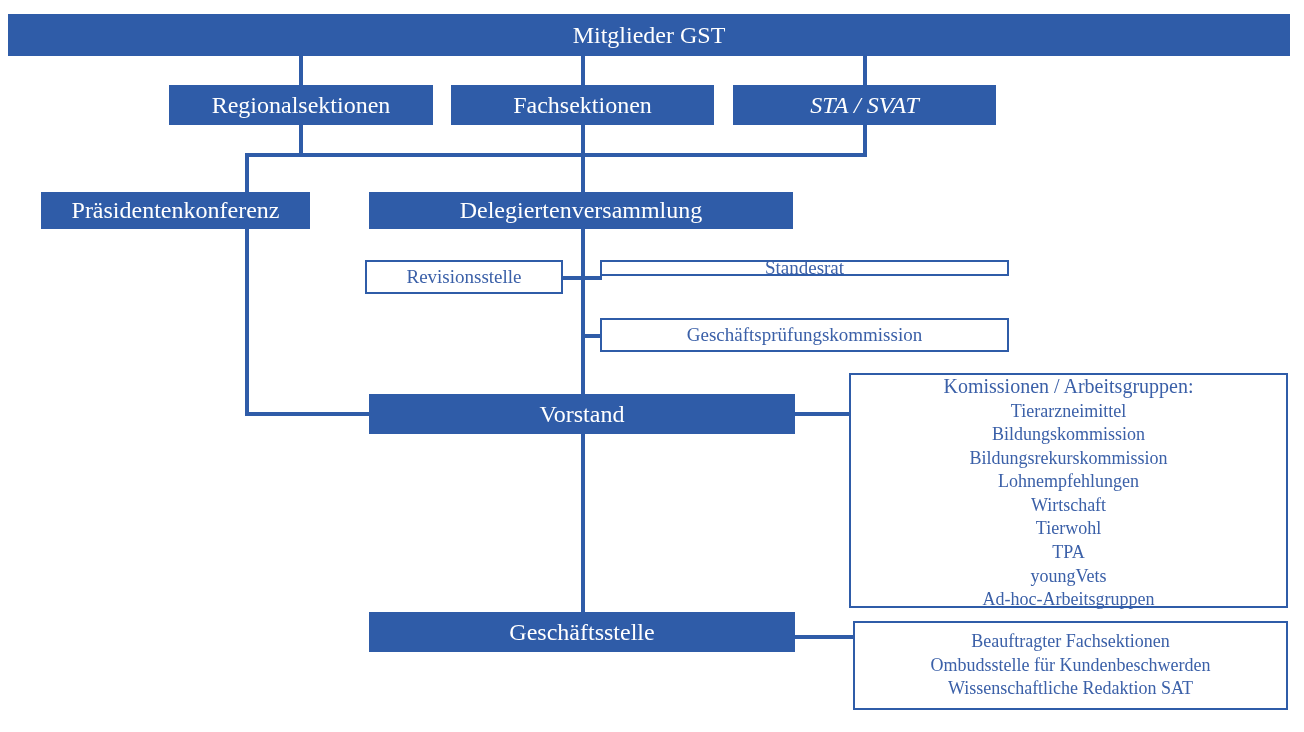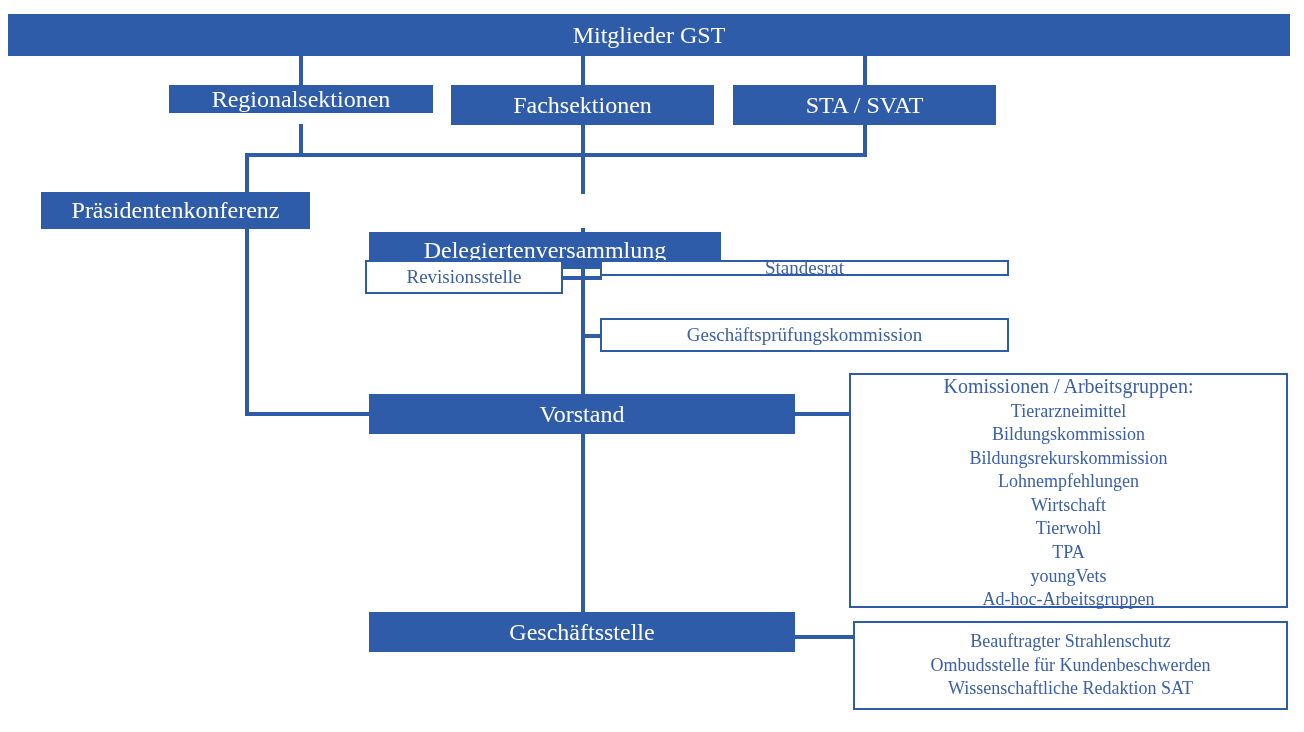--- a/index.html
+++ b/index.html
@@ -102,29 +102,29 @@
   <div class="conn h" style="left:581px; top:334px; width:21px;"></div>
 
   <div class="conn v" style="left:581px; top:432px; height:180px;"></div>
 
   <div class="conn h" style="left:793px; top:412px; width:58px;"></div>
 
   <div class="conn h" style="left:793px; top:635px; width:62px;"></div>
 
   <div class="node filled" style="left:8px; top:14px; width:1282px; height:42px;">Mitglieder GST</div>
 
-  <div class="node filled" style="left:169px; top:85px; width:264px; height:28px;">Regionalsektionen</div>
+  <div class="node filled" style="left:169px; top:85px; width:264px; height:40px;">Regionalsektionen</div>
 
   <div class="node filled" style="left:451px; top:85px; width:263px; height:40px;">Fachsektionen</div>
 
-  <div class="node filled" style="left:733px; top:85px; width:263px; height:40px;">STA / SVAT</div>
+  <div class="node filled" style="left:733px; top:85px; width:263px; height:40px;font-style:italic;">STA / SVAT</div>
 
   <div class="node filled" style="left:41px; top:192px; width:269px; height:37px;">Präsidentenkonferenz</div>
 
-  <div class="node filled" style="left:369px; top:192px; width:352px; height:37px;margin-top:40px;">Delegiertenversammlung</div>
+  <div class="node filled" style="left:369px; top:192px; width:424px; height:37px;">Delegiertenversammlung</div>
 
   <div class="node outlined" style="left:365px; top:260px; width:198px; height:34px;">Revisionsstelle</div>
 
   <div class="node outlined" style="left:600px; top:260px; width:409px; height:16px;">Standesrat</div>
 
   <div class="node outlined" style="left:600px; top:318px; width:409px; height:34px;">Geschäftsprüfungskommission</div>
 
   <div class="node filled" style="left:369px; top:394px; width:426px; height:40px;">Vorstand</div>
 
   <div class="node listbox" style="left:849px; top:373px; width:439px; height:235px;">
@@ -139,19 +139,19 @@
       <span class="list-row">TPA</span>
       <span class="list-row">youngVets</span>
       <span class="list-row">Ad-hoc-Arbeitsgruppen</span>
     </div>
   </div>
 
   <div class="node filled" style="left:369px; top:612px; width:426px; height:40px;">Geschäftsstelle</div>
 
   <div class="node listbox" style="left:853px; top:621px; width:435px; height:89px; align-items:center; padding-top:0;">
     <div class="list-inner">
-      <span class="list-row">Beauftragter Strahlenschutz</span>
+      <span class="list-row">Beauftragter Fachsektionen</span>
       <span class="list-row">Ombudsstelle für Kundenbeschwerden</span>
       <span class="list-row">Wissenschaftliche Redaktion SAT</span>
     </div>
   </div>
 
 </div>
 
 </body></html>

